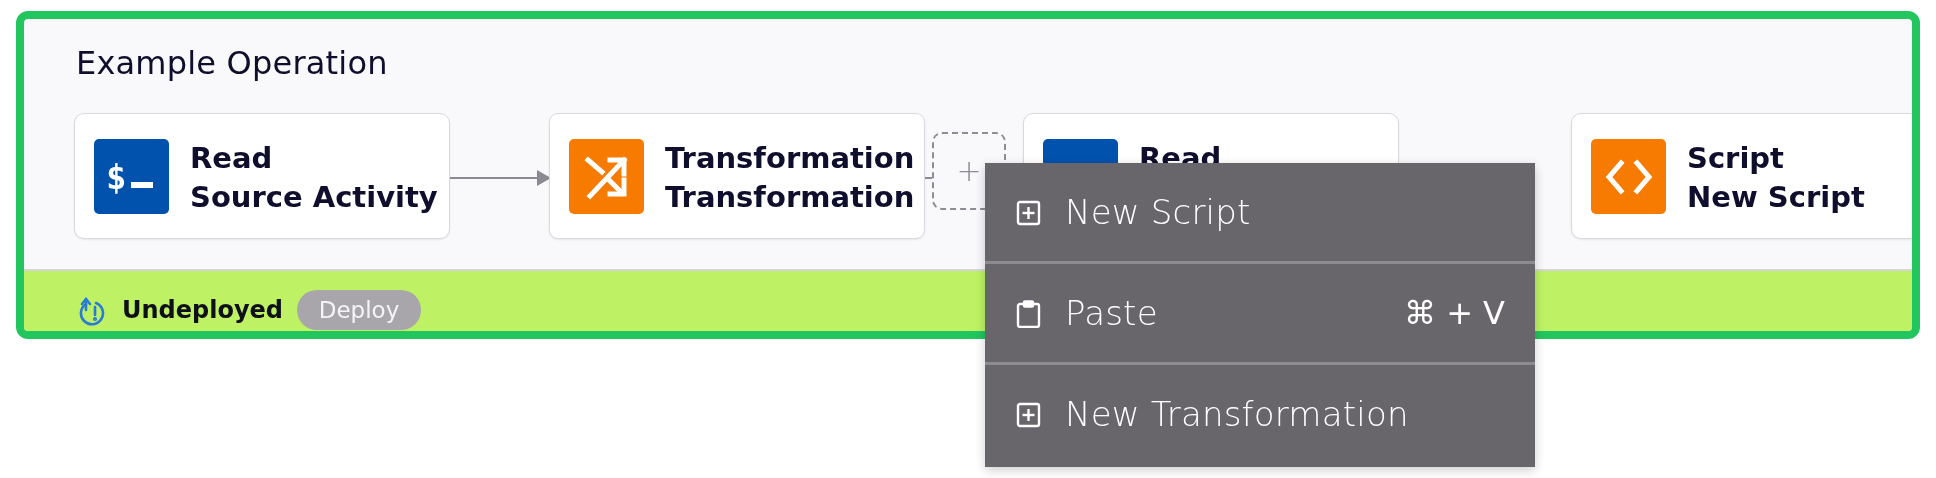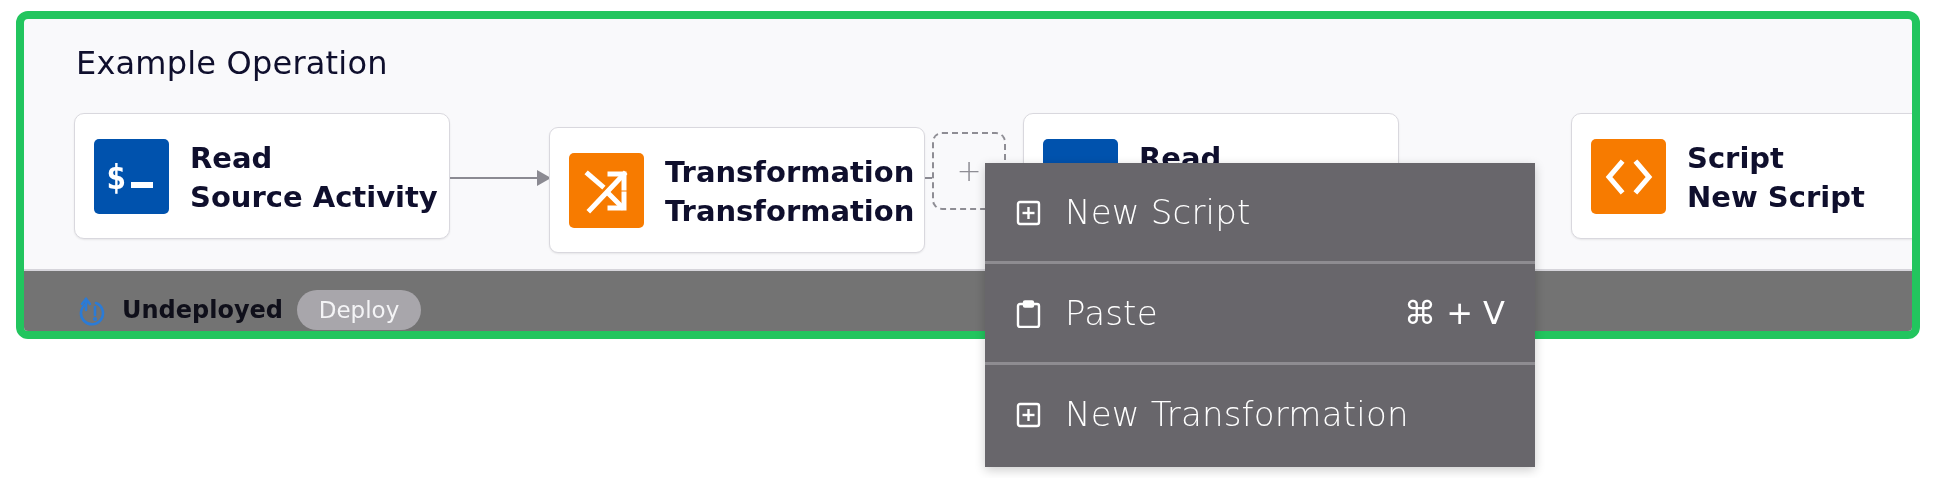--- a/index.html
+++ b/index.html
@@ -9,21 +9,21 @@
   .panel {
     position: absolute; left: 16px; top: 11px; width: 1904px; height: 328px;
     background: #f9f9fb; border: 8px solid #22c55e; border-radius: 12px; overflow: hidden;
   }
   .title {
     position: absolute; left: 52px; top: 24px; font-size: 32px; font-weight: 500;
     color: #0f0f2d; letter-spacing: 0.2px; line-height: 40px;
   }
   .footer {
     position: absolute; left: 0; top: 250px; width: 100%; height: 76px;
-    background: #737373; border-top: 2px solid #d6d5db;
+    background: #bef264; border-top: 2px solid #d6d5db;
   }
   .status-icon { position: absolute; left: 55px; top: 25px; width: 28px; height: 30px; }
   .status-text {
     position: absolute; left: 98px; top: 22px; font-size: 24px; font-weight: bold;
     color: #0f0f1a; line-height: 34px;
   }
   .deploy-btn {
     position: absolute; left: 273px; top: 19px; width: 124px; height: 40px;
     border-radius: 20px; background: #a8a6ab; color: #f4f4f6; border: none;
     font-family: "DejaVu Sans", "Liberation Sans", sans-serif; font-size: 23px; font-weight: 500;
@@ -93,21 +93,21 @@
         <rect x="29" y="25" width="22" height="6" fill="#fff"></rect>
       </svg>
     </div>
     <div class="name">Read</div>
     <div class="sub">Source Activity</div>
   </div>
 
   <div class="connector" style="left:426px; top:158px; width:100px;"></div>
   <div class="arrowhead" style="left:513px; top:151px;"></div>
 
-  <div class="card" style="left:525px; top:108px;border-radius:9px;">
+  <div class="card" style="left:525px; top:94px;border-radius:9px;">
     <div class="tile orange">
       <svg width="50" height="50" viewBox="0 0 50 50" fill="none" stroke="#fff" stroke-width="5" stroke-linecap="square">
         <line x1="6" y1="8" x2="20" y2="20"></line>
         <line x1="8" y1="44" x2="42" y2="8"></line>
         <polyline points="28,8 42,8 42,22"></polyline>
         <line x1="28" y1="29" x2="40" y2="41"></line>
         <polyline points="42,28 42,42 28,42"></polyline>
       </svg>
     </div>
     <div class="name">Transformation</div>

